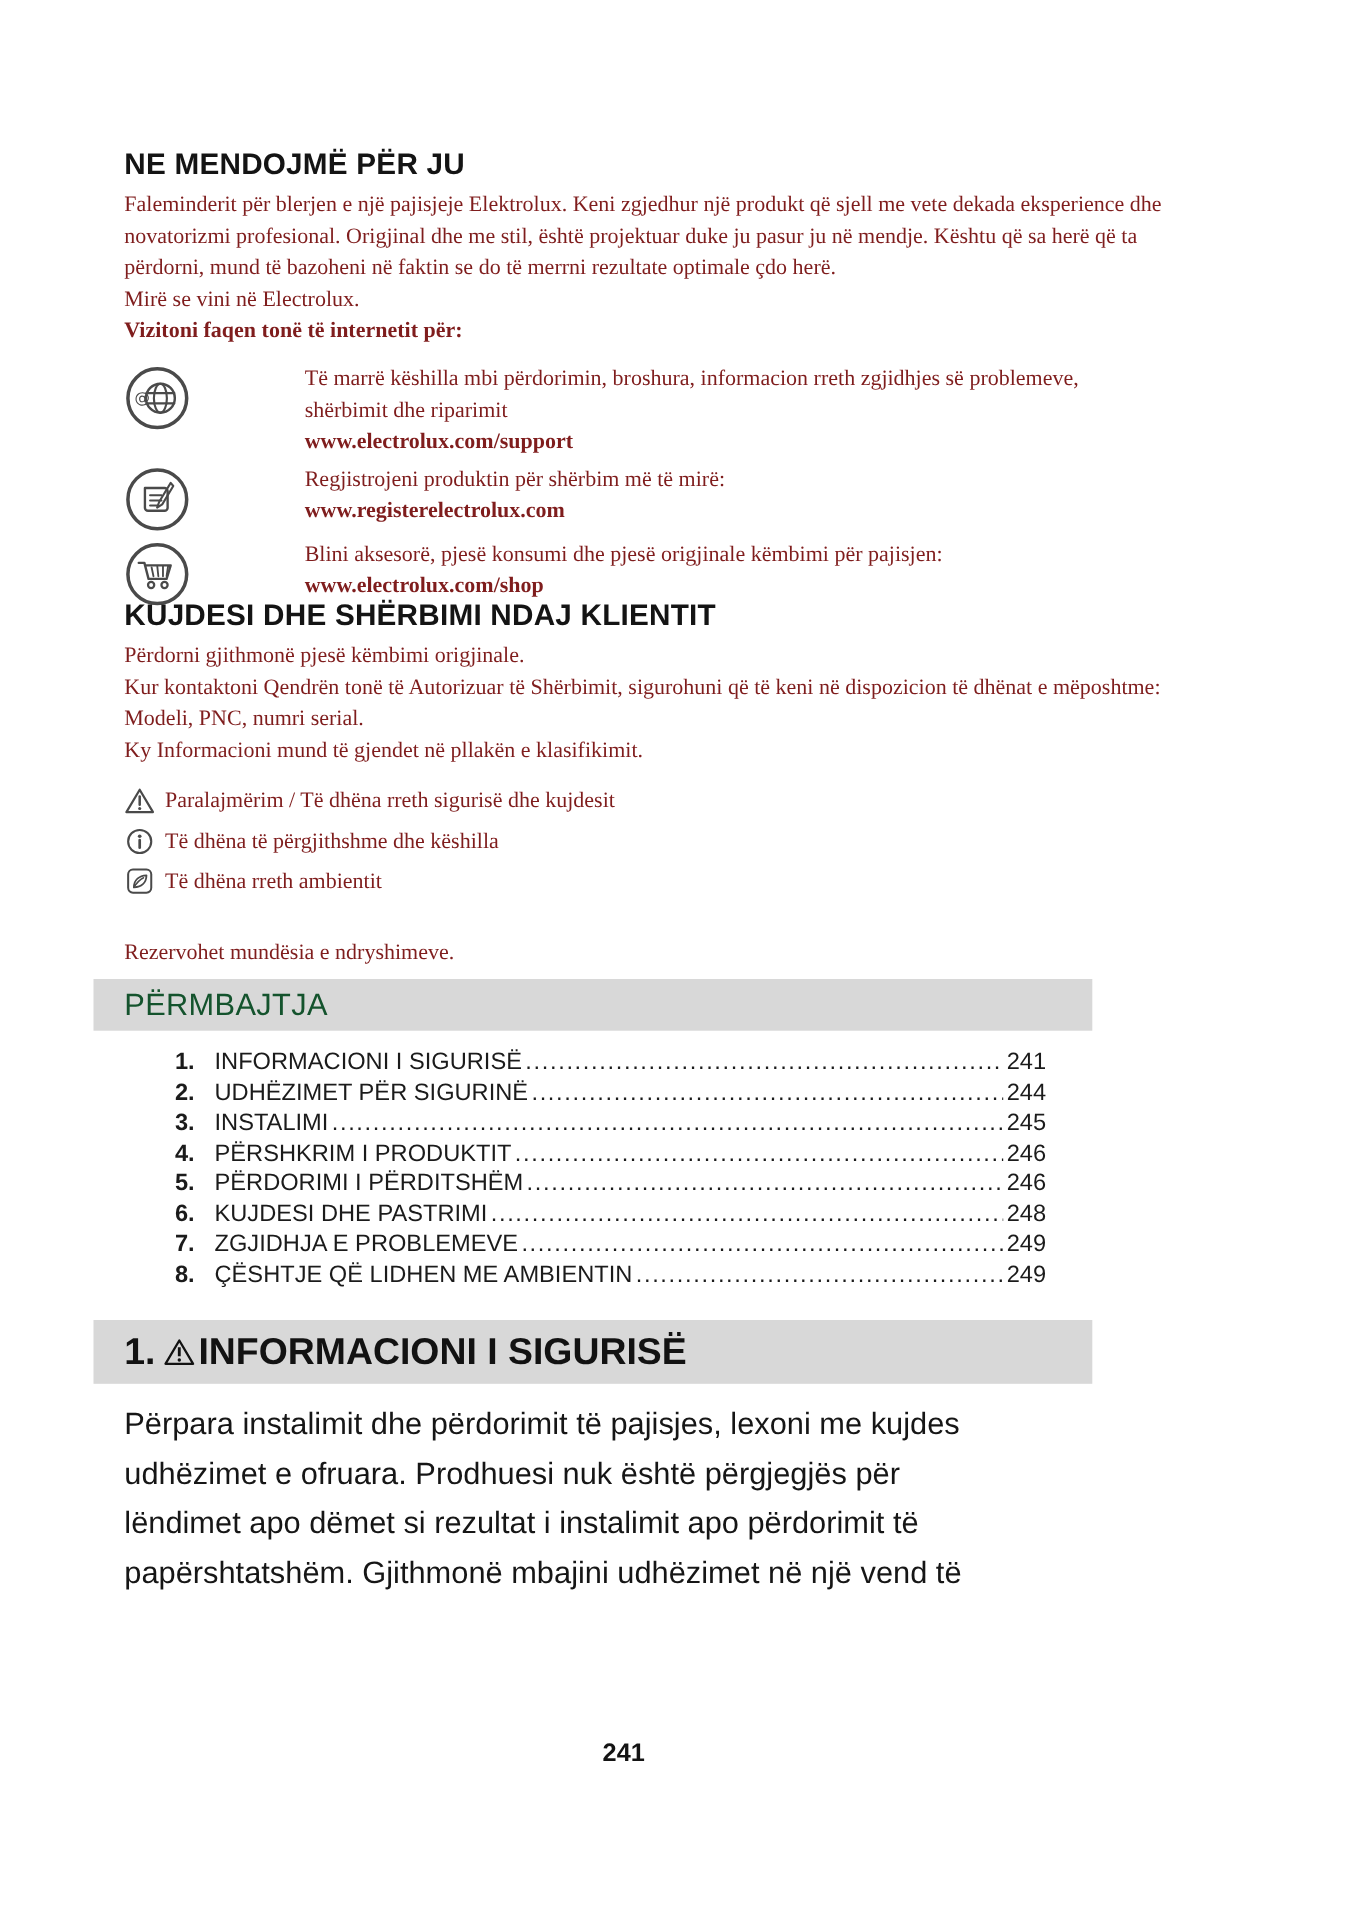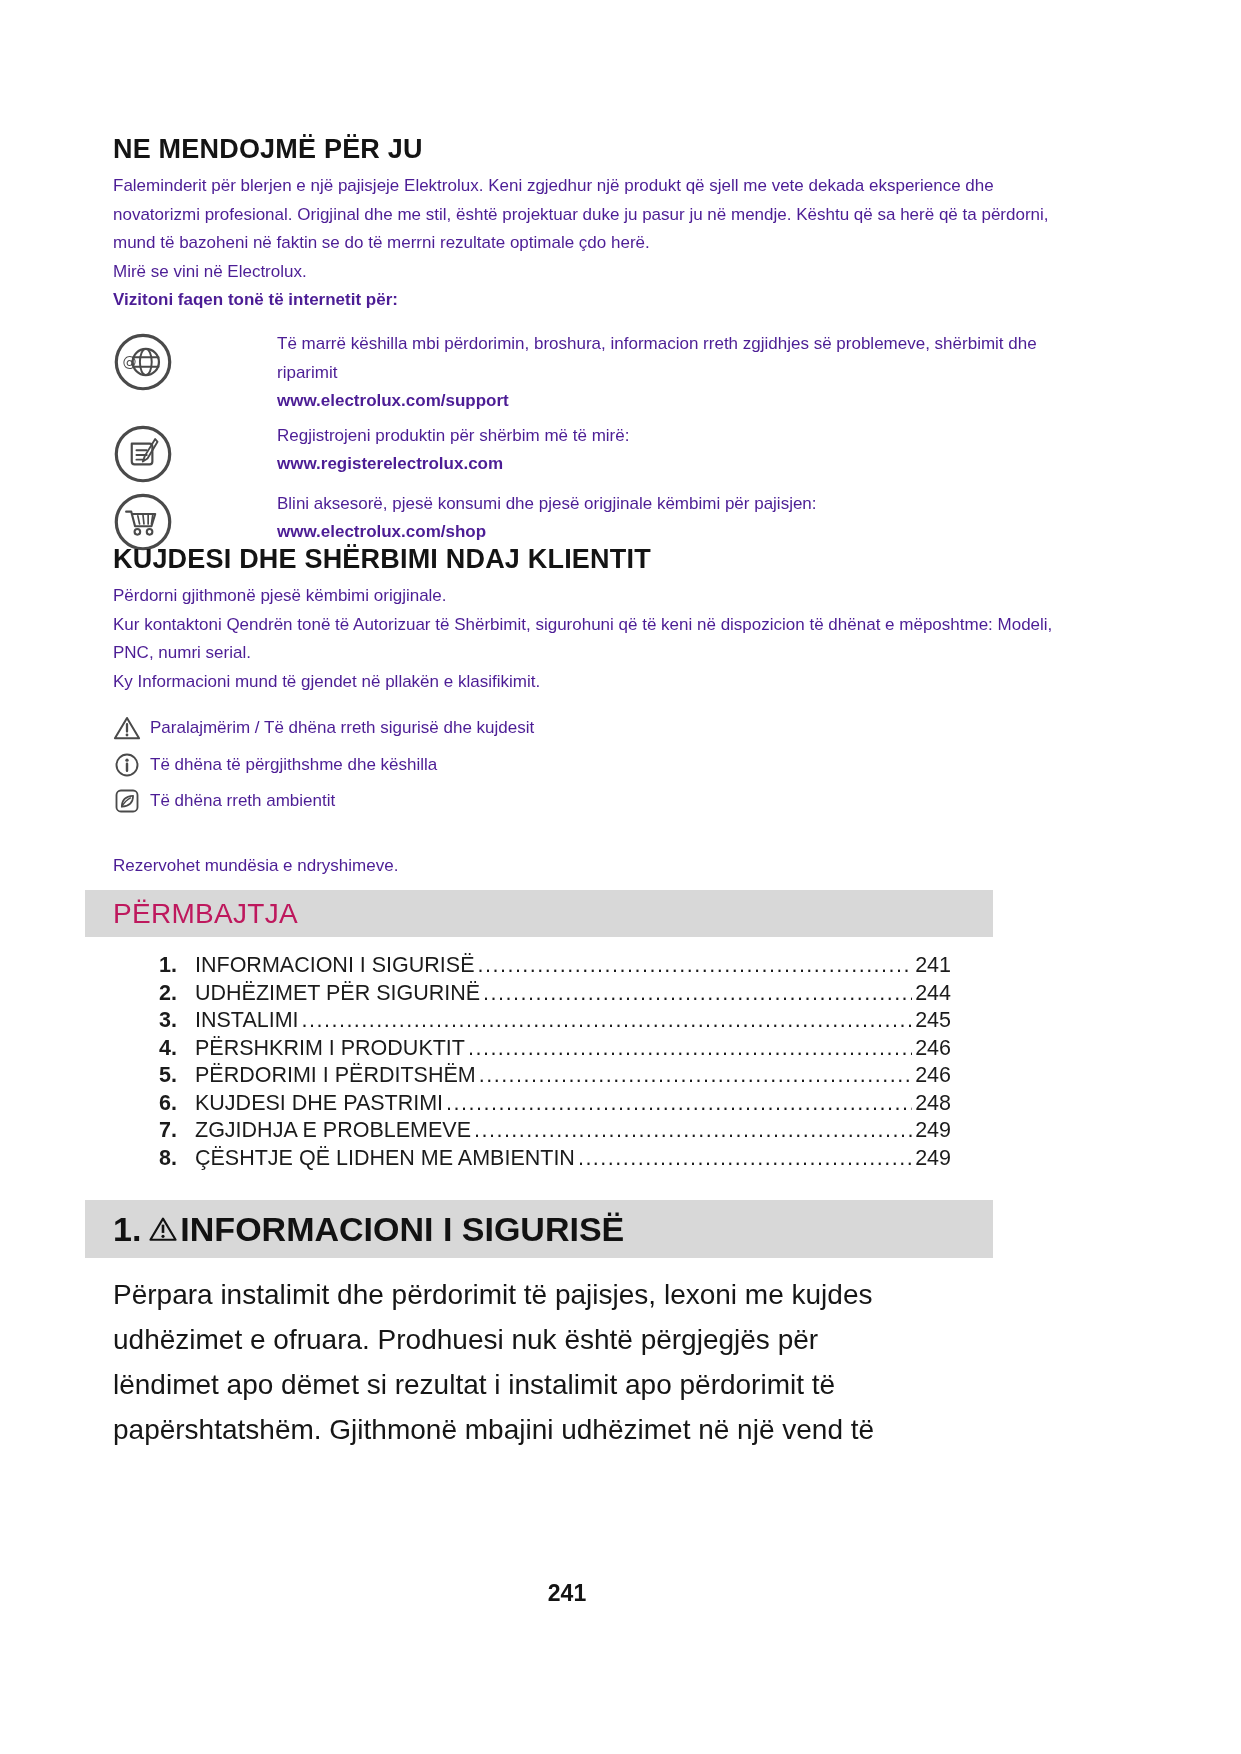--- a/index.html
+++ b/index.html
@@ -8,42 +8,42 @@
     position:relative;
     width:1225px; height:1754px;
     background:#ffffff;
     font-family:"Liberation Sans","DejaVu Sans",sans-serif;
     color:#1b1b1b;
     overflow:hidden;
   }
   .abs { position:absolute; left:113px; width:948px; }
 
   .doc-title { font-size:27px; font-weight:bold; letter-spacing:.2px; margin-bottom:7px; color:#141414; }
-  .body-text { font-size:17px; line-height:28.5px; color:#4c1d95; }
+  .body-text { font-size:20px; line-height:28.5px; color:#7f1d1d;font-family:Liberation Serif, serif; }
   .bold { font-weight:bold; }
 
   
   .link-row { display:flex; align-items:flex-start; margin-bottom:6px; }
   .link-icon { flex:none; width:60px; height:60px; margin-top:2px; }
   .link-icon svg { width:60px; height:60px; display:block; }
   .link-body { margin-left:104px; }
 
   
   .note-row { display:flex; align-items:center; margin-bottom:8px; }
   .note-icon { flex:none; width:28px; height:28px; margin-right:9px; }
   .note-icon svg { width:28px; height:28px; display:block; }
 
   
   .banner {
     position:absolute; left:85px; width:908px;
     background:#d8d8d8;
     display:flex; align-items:center;
     padding-left:28px;
   }
-  .toc-banner { top:890px; height:47px; font-size:28px; color:#be185d; letter-spacing:.3px; }
+  .toc-banner { top:890px; height:47px; font-size:28px; color:#14532d; letter-spacing:.3px; }
   .sec-banner { top:1200px; height:58px; font-size:34px; font-weight:bold; color:#121212; }
   .sec-warning { width:28px; height:26px; margin:0 3px 0 8px; }
   .sec-warning svg { width:28px; height:26px; display:block; }
 
   
   .toc-list { position:absolute; left:159px; top:952px; width:792px; }
   .toc-row { display:flex; align-items:baseline; font-size:21.5px; line-height:27.5px; }
   .toc-num { flex:none; font-weight:bold; width:36px; }
   .toc-label { flex:none; }
   .toc-dots { flex:1; overflow:hidden; white-space:nowrap; margin:0 3px; letter-spacing:1.5px; }

